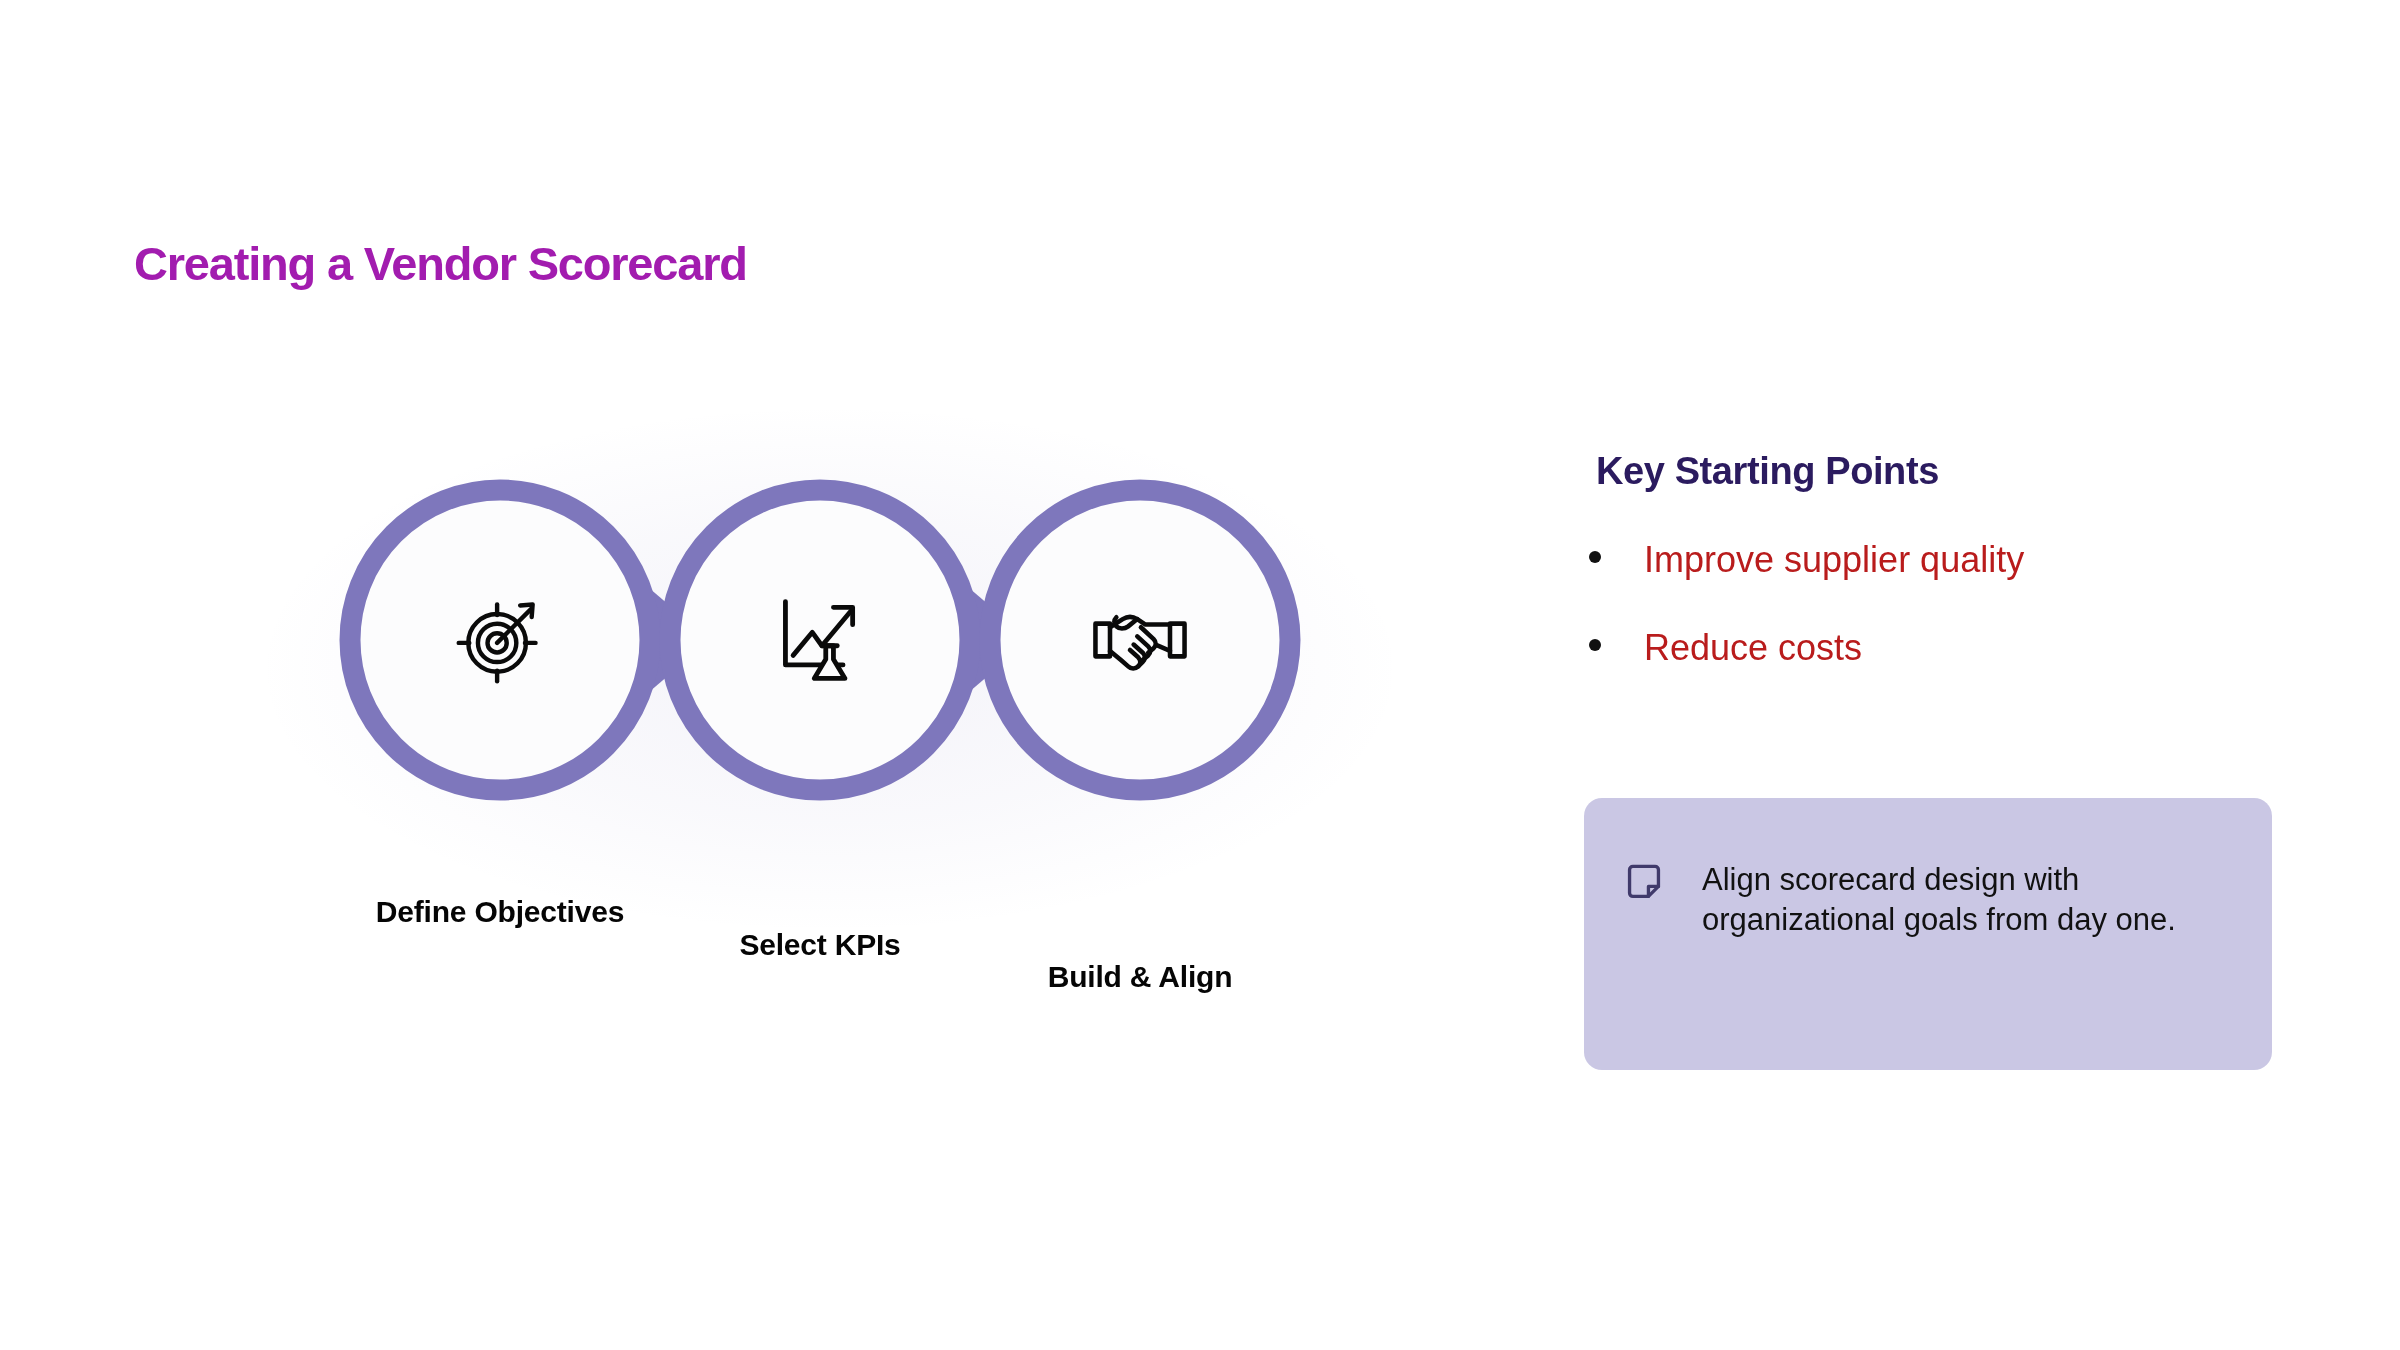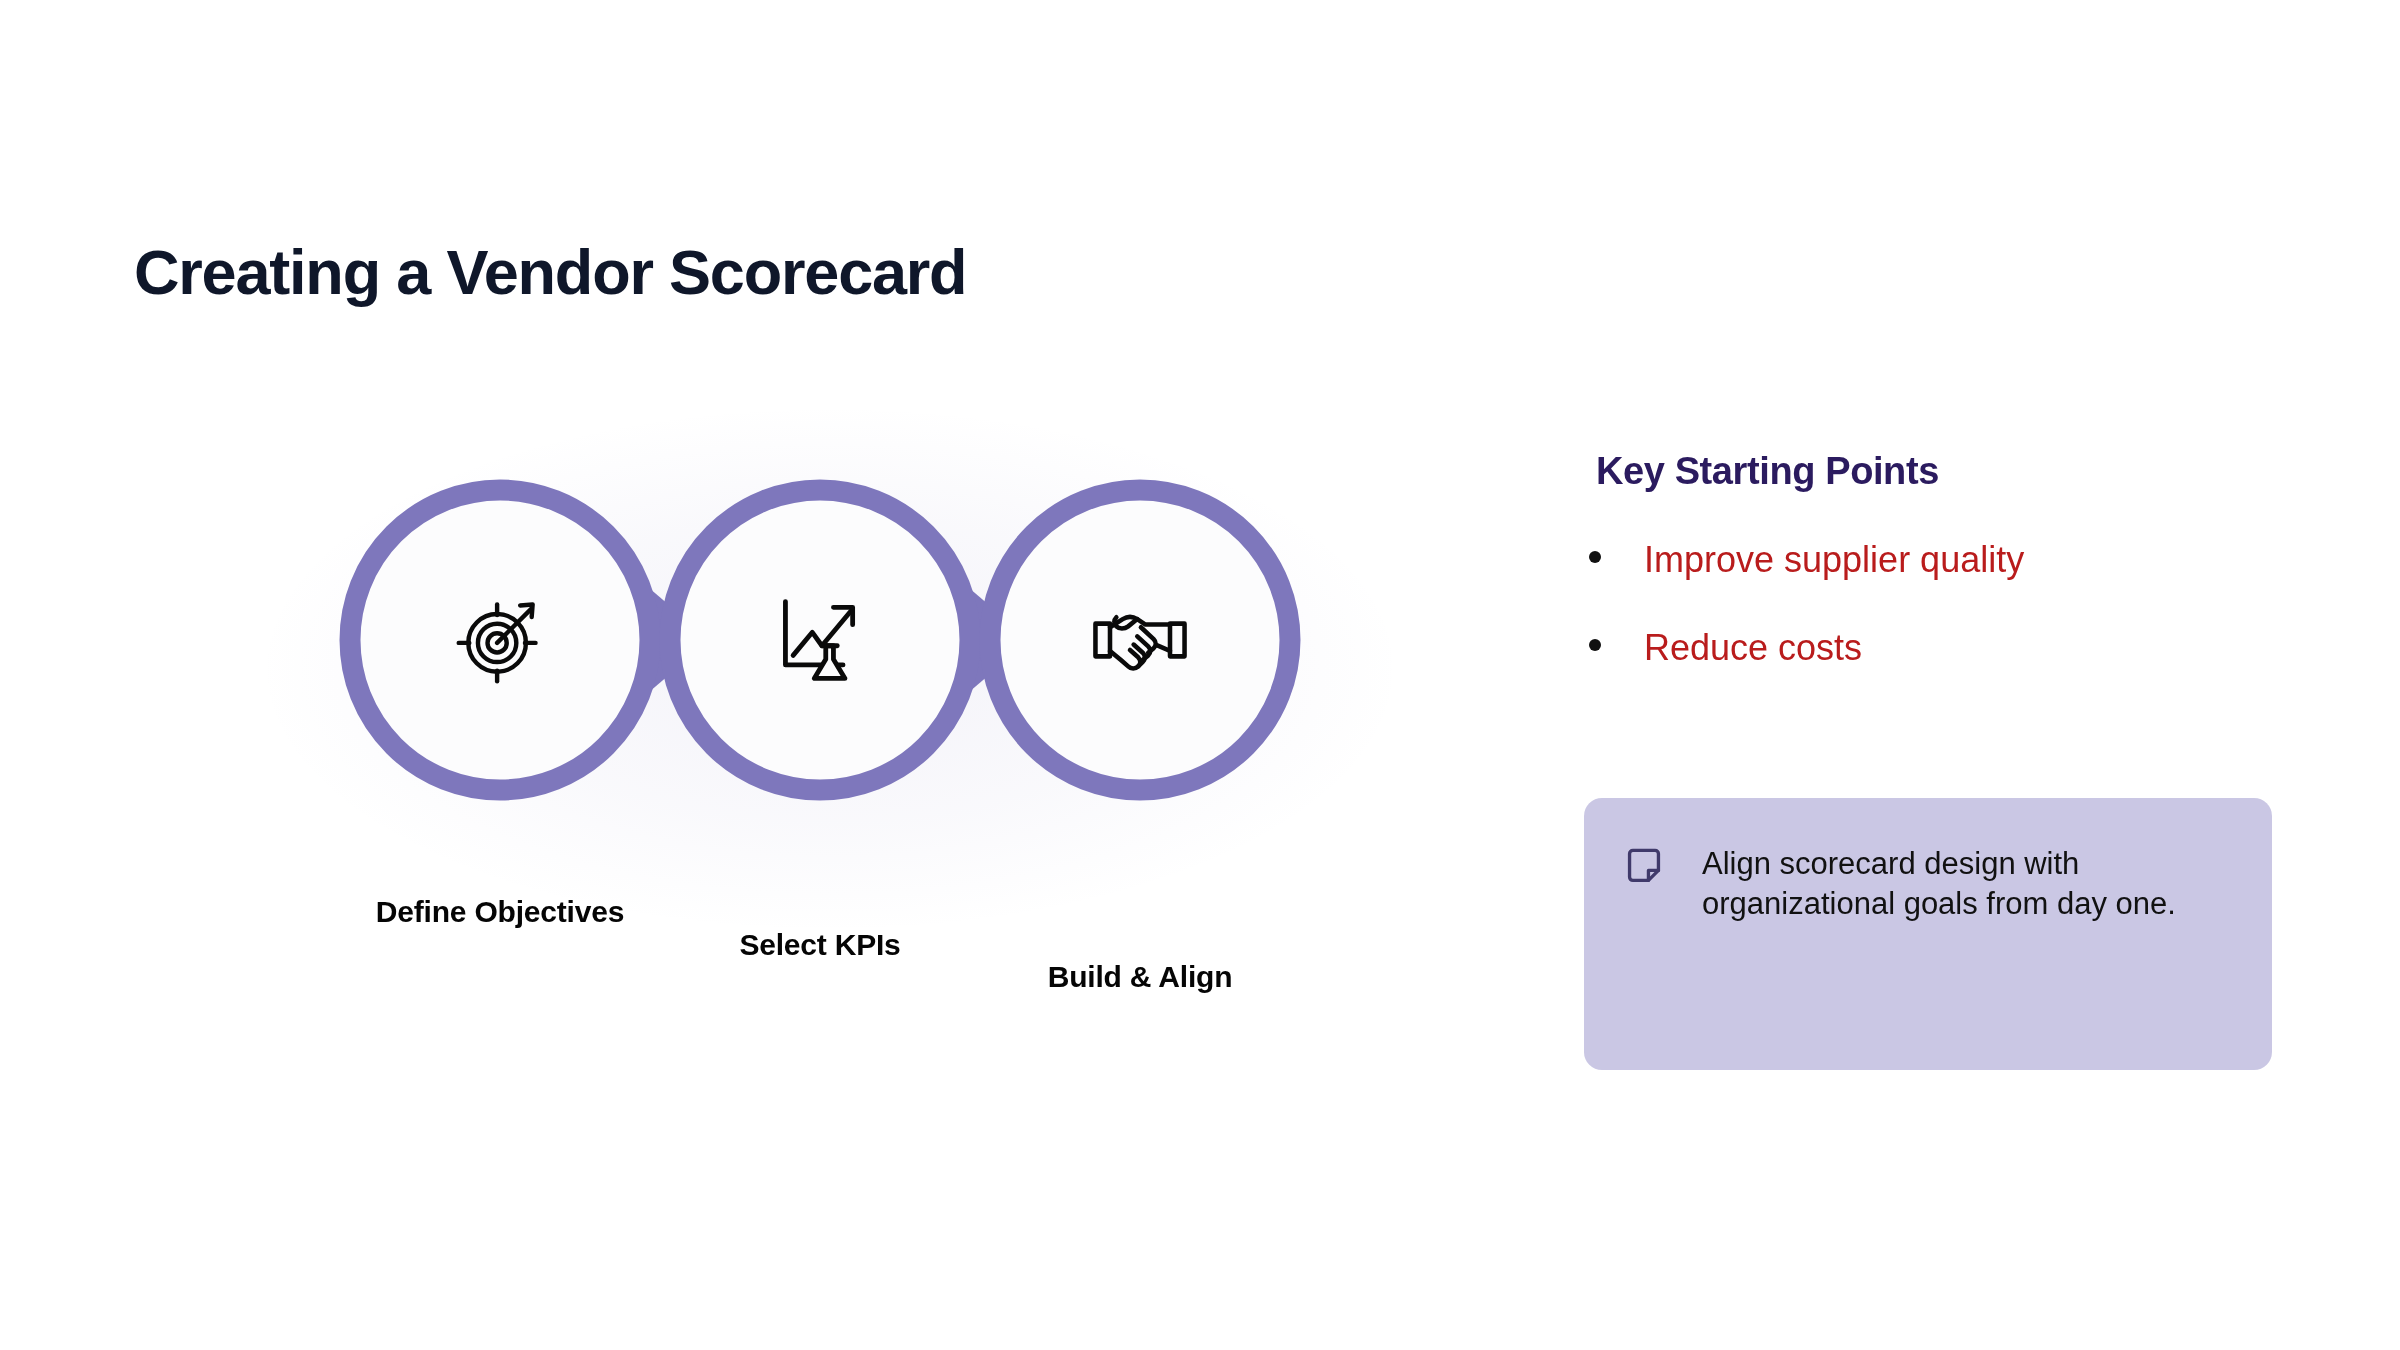--- a/index.html
+++ b/index.html
@@ -17,24 +17,24 @@
     width: 2400px;
     height: 1350px;
     background: #ffffff;
   }
 
   
   #page-title {
     position: absolute;
     left: 134px;
     top: 239px;
-    font-size: 63px;
+    font-size: 47px;
     font-weight: 700;
     letter-spacing: -1.2px;
-    color: #0f172a;
+    color: #a21caf;
     line-height: 1.05;
     white-space: nowrap;
   }
 
   
   #diagram {
     position: absolute;
     left: 180px;
     top: 400px;
     width: 1300px;
@@ -132,21 +132,21 @@
   #callout {
     position: absolute;
     left: 1584px;
     top: 798px;
     width: 688px;
     height: 272px;
     background: #CAC7E4;
     border-radius: 18px;
     display: flex;
     align-items: flex-start;
-    padding: 46px 48px 0 40px;
+    padding: 62px 48px 0 40px;
   }
 
   #callout-icon {
     flex: 0 0 auto;
     width: 40px;
     height: 40px;
     margin-right: 38px;
     margin-top: 2px;
   }
 

